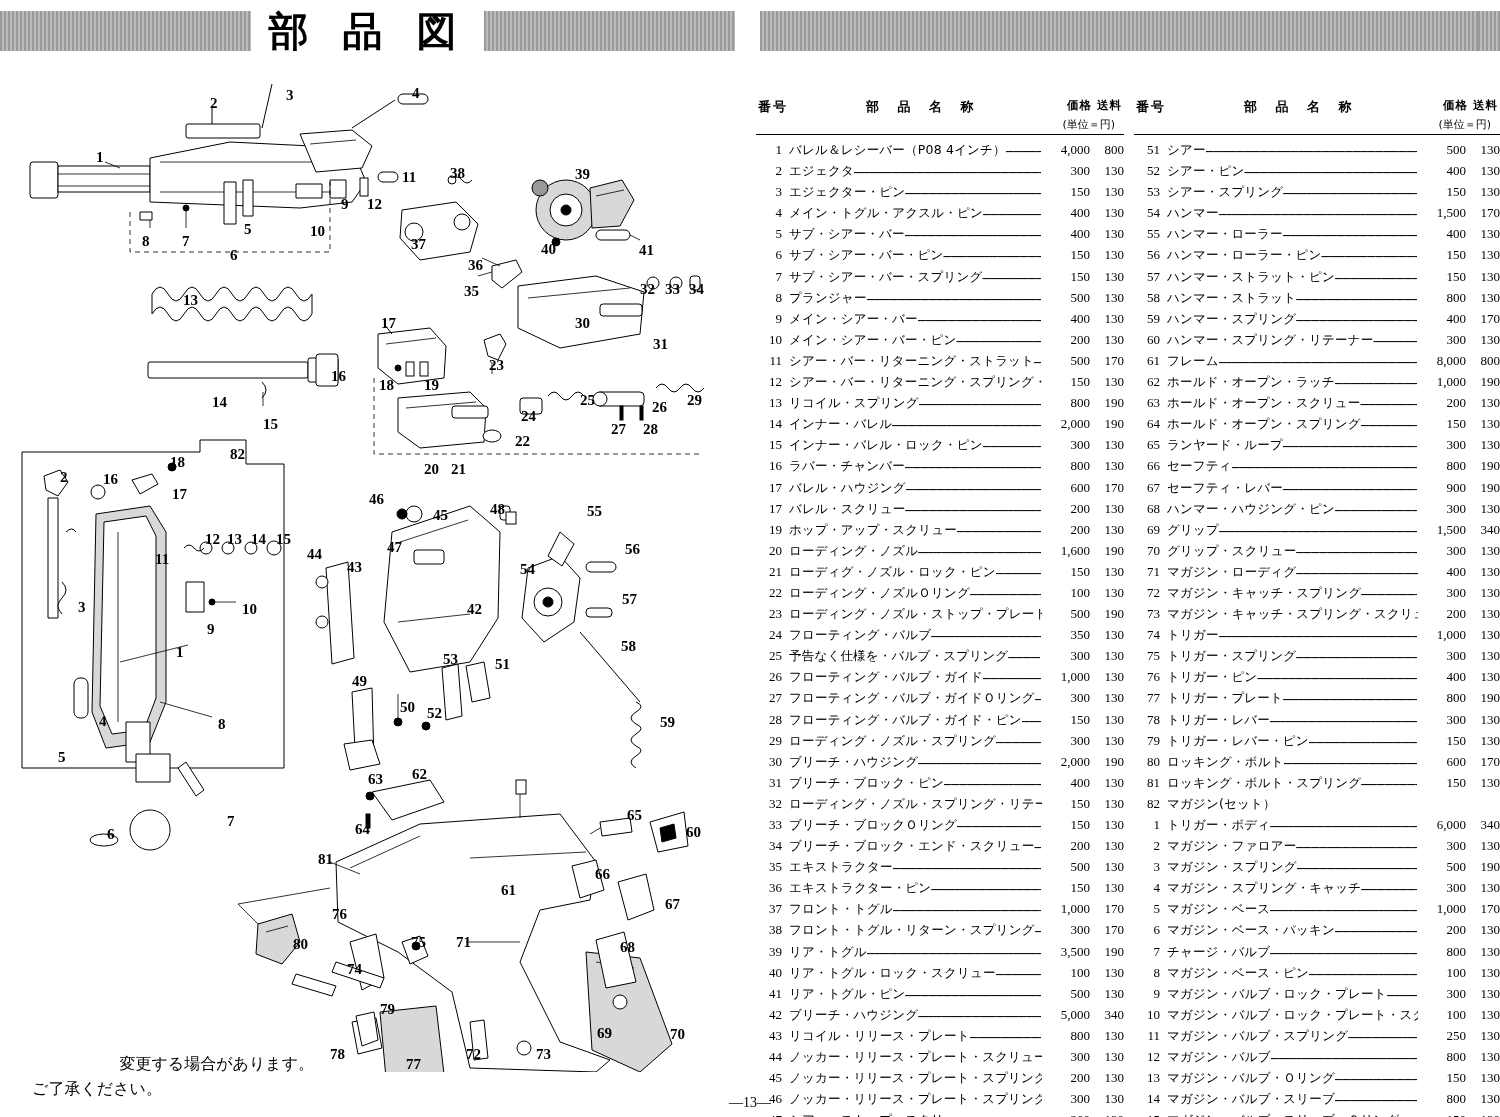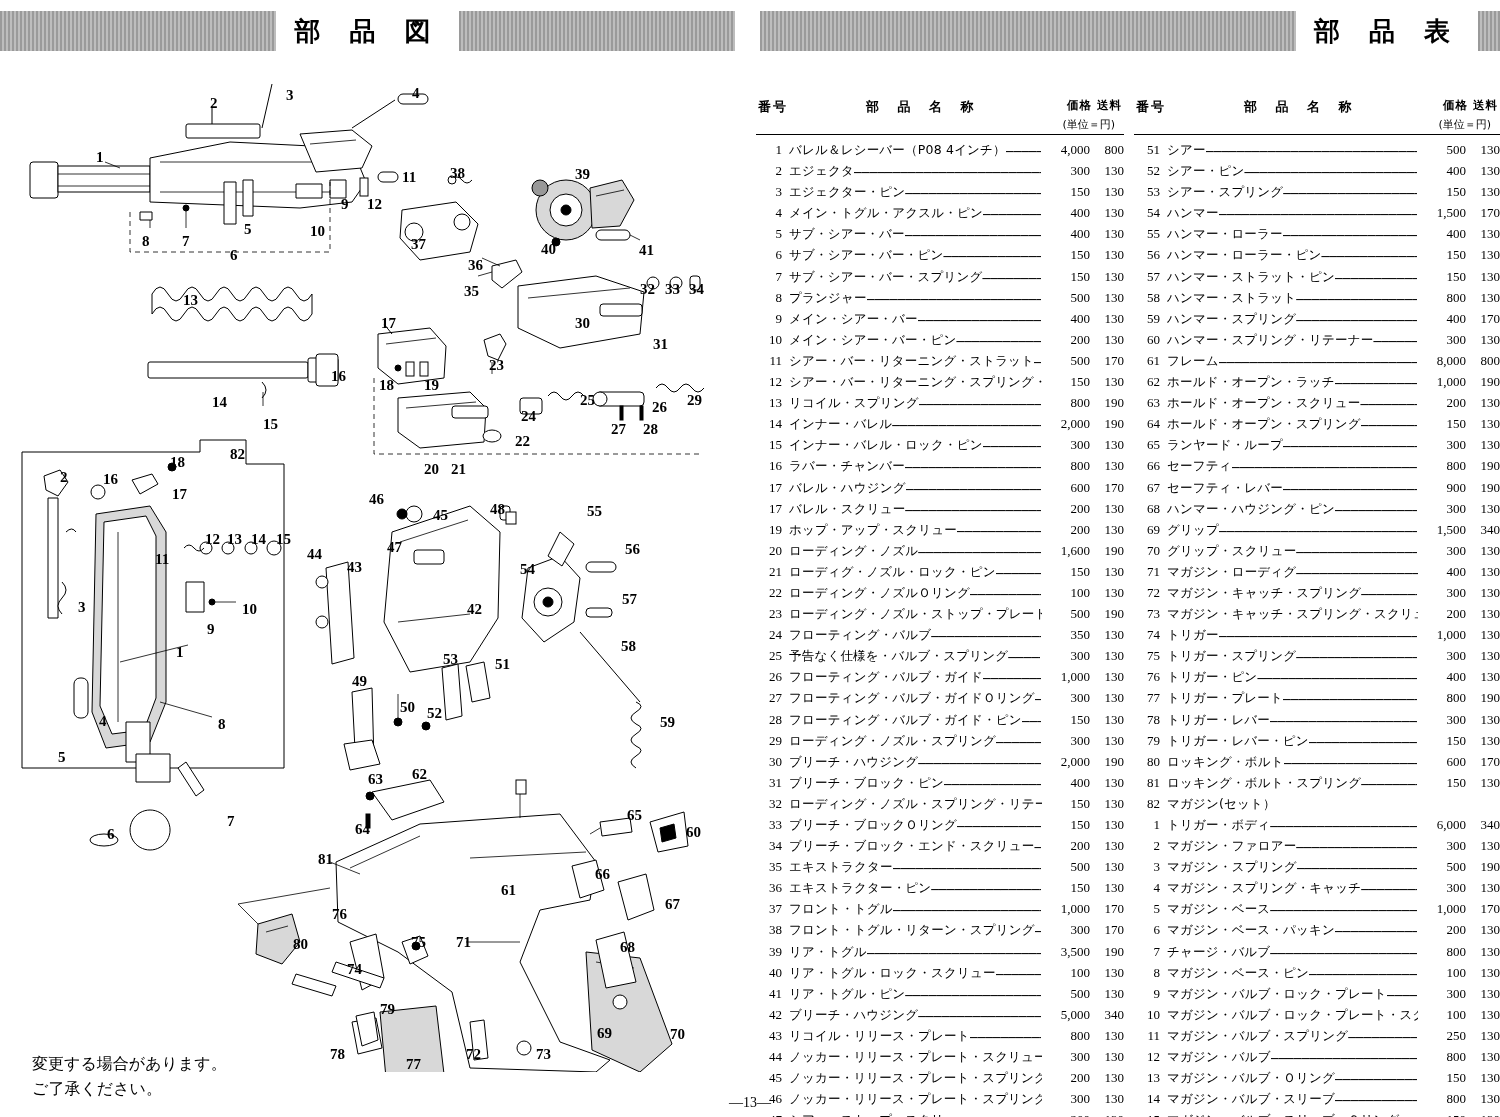--- a/index.html
+++ b/index.html
@@ -18,40 +18,40 @@
   }
   .banner-left{left:0;width:735px;}
   .banner-right{left:760px;width:740px;}
   .hatch{
     height:40px;flex:1 1 auto;
     background:
       repeating-linear-gradient(90deg,#9a9a9a 0 2px,#bdbdbd 2px 4px),
       #a8a8a8;
   }
   .banner-title{
-    font-size:26px;font-weight:bold;letter-spacing:10px;
+    font-size:40px;font-weight:bold;letter-spacing:10px;
     padding:0 18px;white-space:nowrap;
     font-family:"DejaVu Sans","Liberation Sans",sans-serif;
   }
   
   .diagram{
     position:absolute;left:0;top:62px;width:740px;height:1000px;
   }
   .diagram svg{display:block;}
   .numlabel{
     position:absolute;font-size:15px;font-weight:bold;
     font-family:"Liberation Serif","DejaVu Serif",serif;
     line-height:1;
   }
   .note{
     position:absolute;left:14px;top:990px;width:300px;
     font-size:16px;line-height:1.55;
   }
   .note div{white-space:nowrap;}
-  .note .l2{padding-left:18px;}
+  .note .l2{padding-left:18px;text-align:right;}
   .note .l3{padding-left:18px;}
   
   .table-pane{
     position:absolute;left:756px;top:96px;width:744px;
   }
   .tbl{
     position:absolute;top:0;
     font-size:12.5px;
   }
   .tbl.col1{left:0;width:368px;}
@@ -107,21 +107,20 @@
 </head>
 <body>
 
 <div class="banner banner-left">
   <div class="hatch"></div>
   <div class="banner-title">部 品 図</div>
   <div class="hatch"></div>
 </div>
 <div class="banner banner-right">
   <div class="hatch"></div>
-  <div class="banner-title">部 品 表</div>
   <div class="hatch" style="max-width:22px;"></div>
 </div>
 
 <div class="diagram">
   <svg width="740" height="1010" viewBox="0 0 740 1010">
 
     <g>
 
       <rect class="fillw" x="30" y="100" width="28" height="36" rx="3"></rect>
       <rect class="fillw" x="58" y="104" width="92" height="26"></rect>

